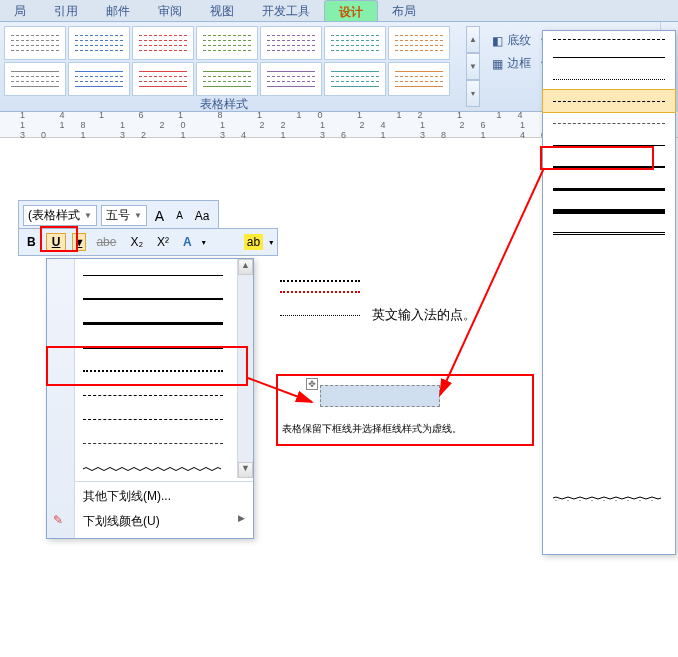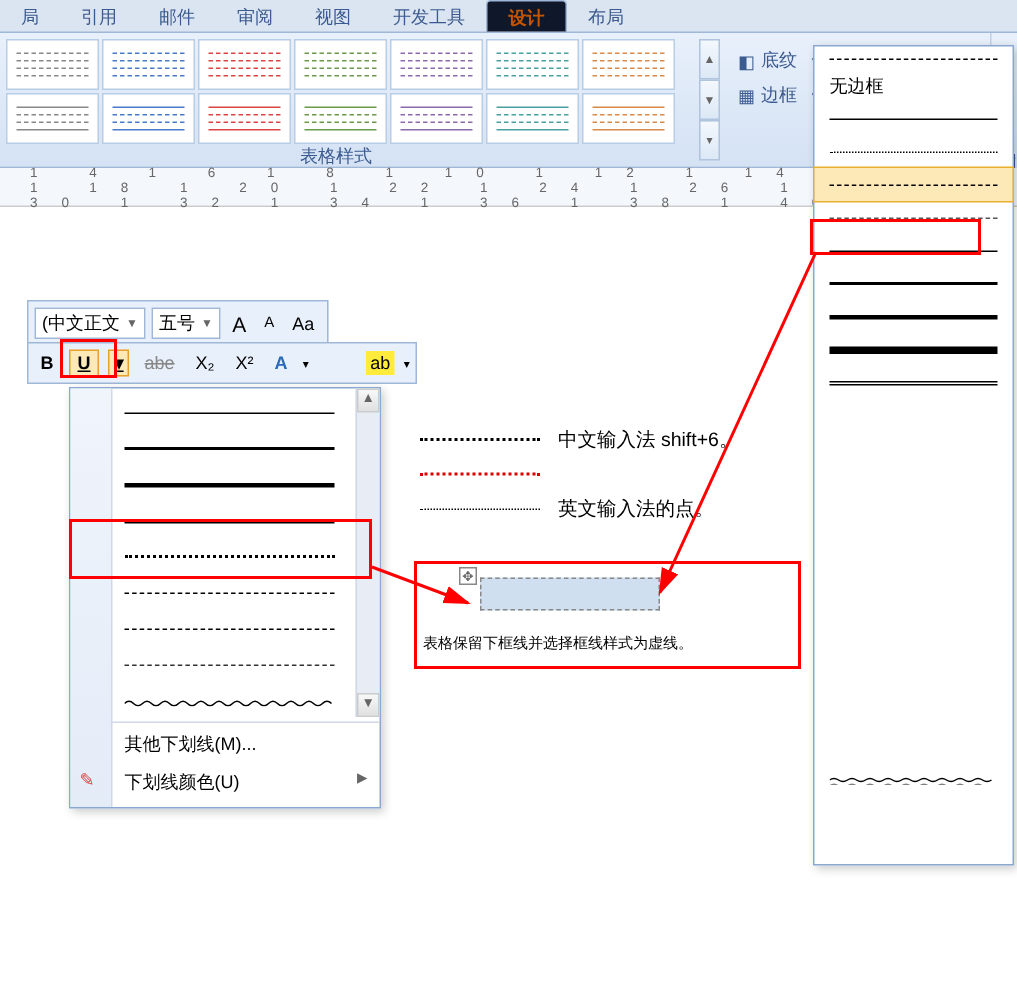--- a/index.html
+++ b/index.html
@@ -1,21 +1,21 @@
 <!DOCTYPE html>
 <html><head>
 <meta charset="utf-8">
 <style>
 * { margin: 0; padding: 0; box-sizing: border-box; }
 body { font-family: "Microsoft YaHei", SimSun, sans-serif; font-size: 12px; background: #fff; width: 678px; height: 657px; position: relative; overflow: hidden; }
 
 
 .tabs { display: flex; background: #dbe5f1; height: 22px; border-bottom: 1px solid #a0b8d8; }
 .tab { padding: 3px 14px; cursor: pointer; color: #3b5a8f; }
-.tab.active { background: #0f172a; border: 1px solid #a0b8d8; border-bottom: none; border-radius: 3px 3px 0 0; font-weight: bold; color: #c45500; }
+.tab.active { background: #86efac; border: 1px solid #a0b8d8; border-bottom: none; border-radius: 3px 3px 0 0; font-weight: bold; color: #c45500; }
 
 
 .ribbon { background: linear-gradient(#e8f0fb, #d4e2f4); height: 90px; display: flex; padding: 4px; gap: 2px; border-bottom: 1px solid #a0b8d8; }
 .style-gallery { display: flex; flex-wrap: wrap; gap: 2px; width: 460px; align-content: flex-start; }
 .style-thumb { width: 62px; height: 34px; background: #fff; border: 1px solid #b8cde6; display: flex; flex-direction: column; justify-content: space-evenly; padding: 4px 6px; }
 .style-thumb .line { height: 1px; border-top: 1px solid #888; }
 .style-thumb .line.dashed { border-top: 1px dashed #888; }
 .style-thumb.blue .line { border-color: #4a7bc8; }
 .style-thumb.red .line { border-color: #d44; }
 .style-thumb.green .line { border-color: #6a9a4a; }
@@ -226,21 +226,20 @@
 </div>
 <div class="gallery-label">表格样式</div>
 <div class="design-ribbon-right">绘制</div>
 
 <div class="ruler" style="position:absolute; top:112px; left:0; right:0;">1 4 1 6 1 8 1 10 1 12 1 14 1 16 1 18 1 20 1 22 1 24 1 26 1 28 1 30 1 32 1 34 1 36 1 38 1 40 1</div>
 
 <div class="border-dropdown">
   <div class="bd-preview">
       <div class="bd-line bd-dashed"></div>
     </div>
-  <div class="bd-option bd-no-border">无边框</div>
   <div class="bd-option">
       <div class="bd-line bd-solid"></div>
     </div>
   <div class="bd-option">
       <div class="bd-line bd-dotted"></div>
     </div>
   <div class="bd-option bd-dashed-highlight">
       <div class="bd-line bd-dashed"></div>
     </div>
   <div class="bd-option">
@@ -303,21 +302,21 @@
   <div class="bd-option">
       <div class="bd-hatch"></div>
     </div>
   <div class="bd-option">
       <div class="bd-hatch" style="background: repeating-linear-gradient(-45deg,#000 0 2px,transparent 2px 4px);"></div>
     </div>
 </div>
 
 <div class="fmt-toolbar">
   <div class="combo">
-      <span>(中文正文</span>
+      <span>(表格样式</span>
       <span class="drop">▼</span>
     </div>
   <div class="combo">
       <span>五号</span>
       <span class="drop">▼</span>
     </div>
   <span class="fmt-btn" style="font-size:14px;">A</span>
   <span class="fmt-btn" style="font-size:10px;">A</span>
   <span class="fmt-btn">Aa</span>
 </div>
@@ -373,21 +372,20 @@
   </div>
   <div class="ul-scroll">
     <div class="arr" style="position:absolute;top:0;left:0;right:0;">▲</div>
     <div class="arr" style="position:absolute;bottom:0;left:0;right:0;">▼</div>
   </div>
 </div>
 
 <div class="doc">
   <div class="doc-row">
     <span class="sample-dotted"></span>
-    <span>中文输入法 shift+6。</span>
   </div>
   <div style="margin-left:0px;margin-top:-6px;"><span class="sample-dotted-red"></span></div>
   <div class="doc-row">
     <span class="sample-fine-dots"></span>
     <span>英文输入法的点。</span>
   </div>
 </div>
 
 <div class="table-handle">✥</div>
 <div class="table-cell"></div>

